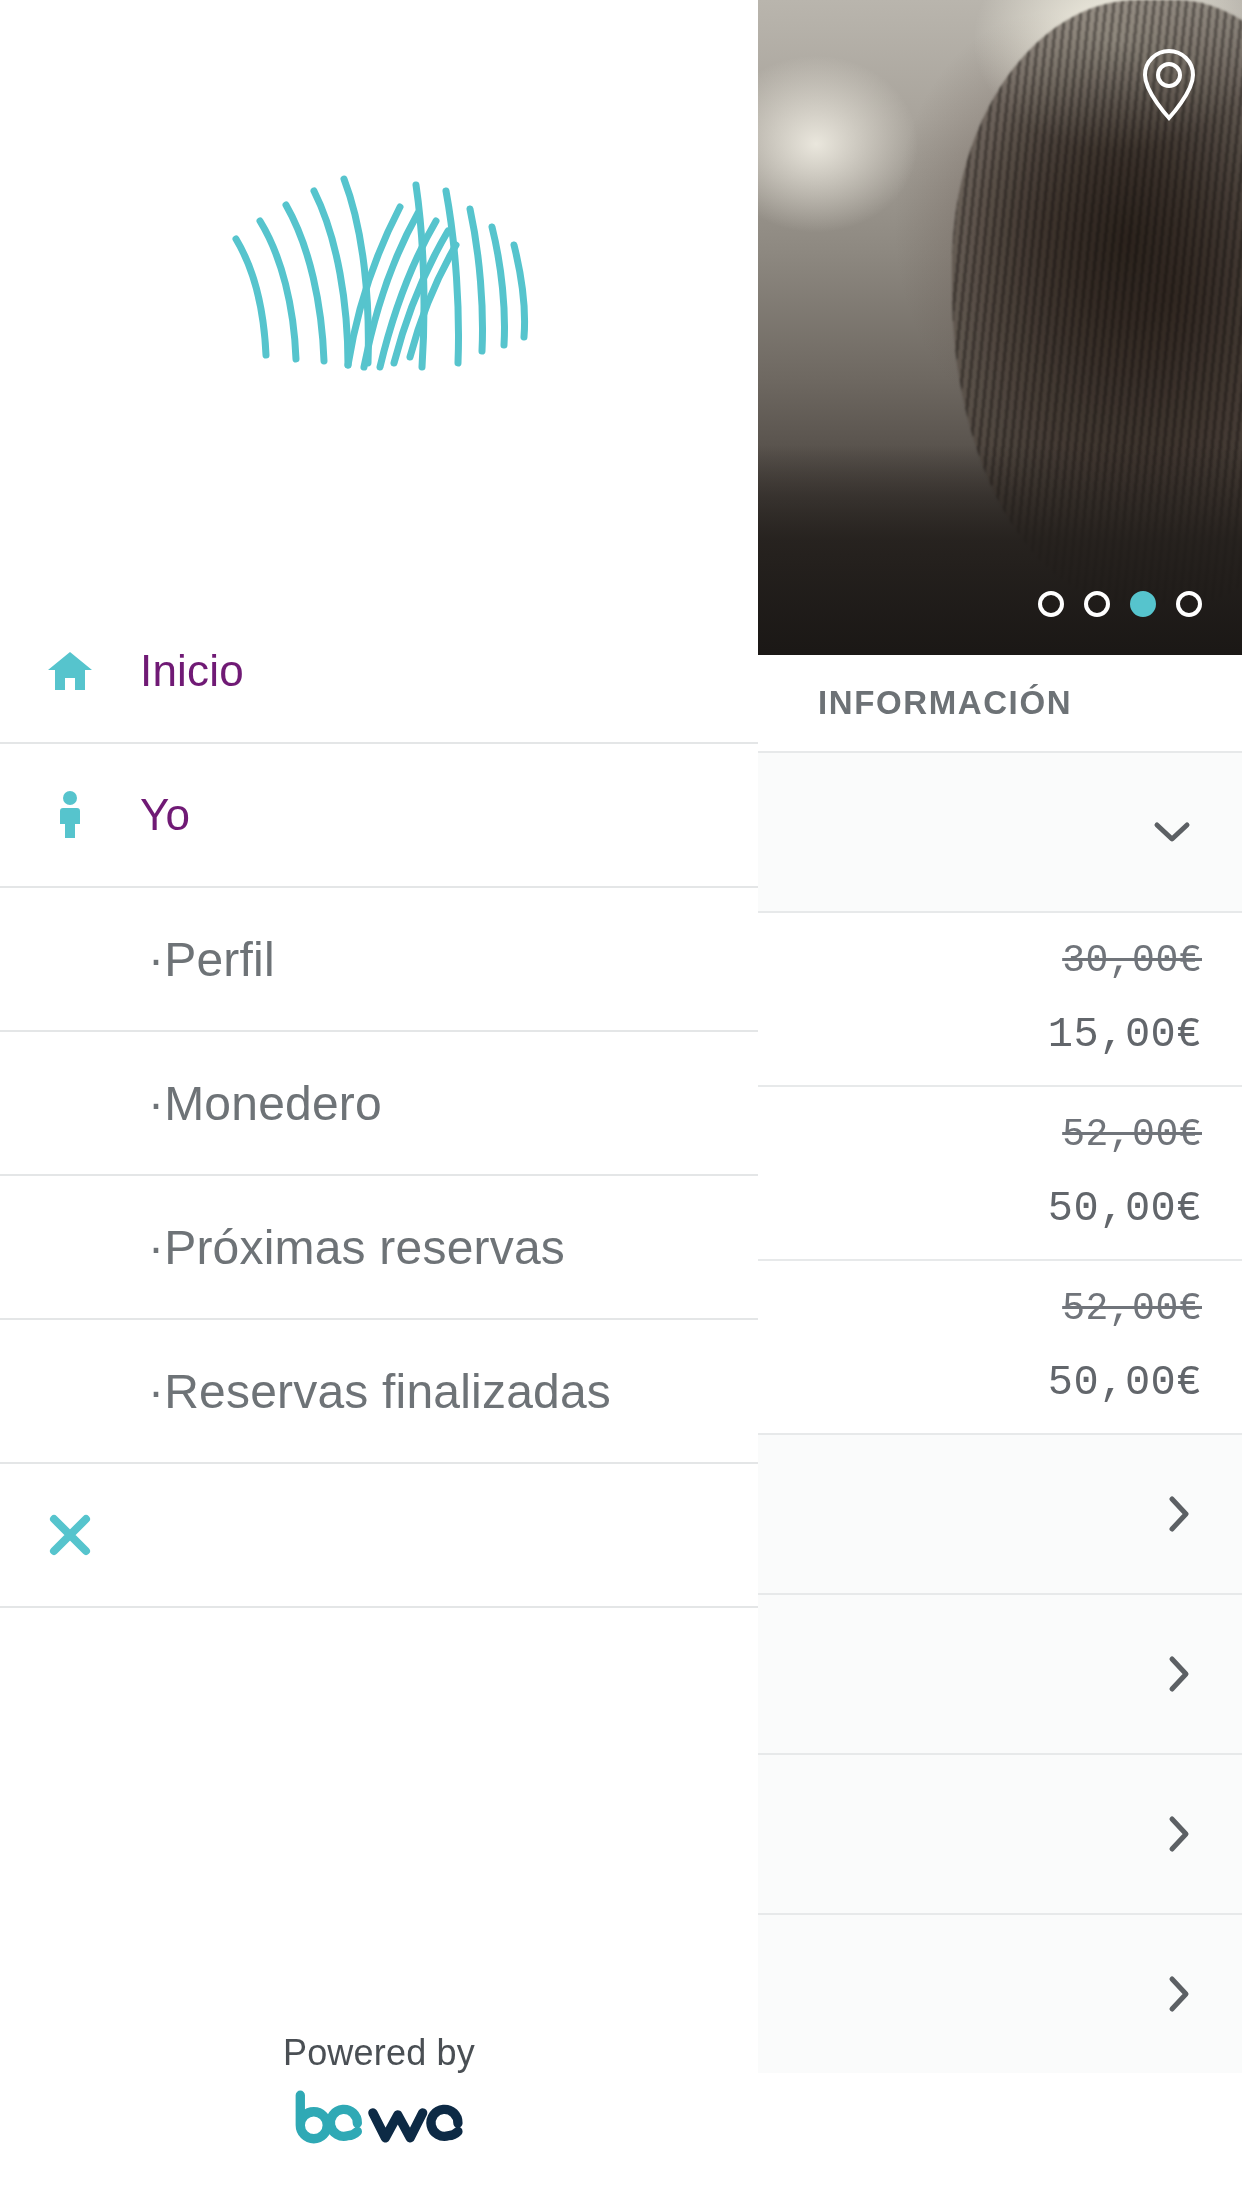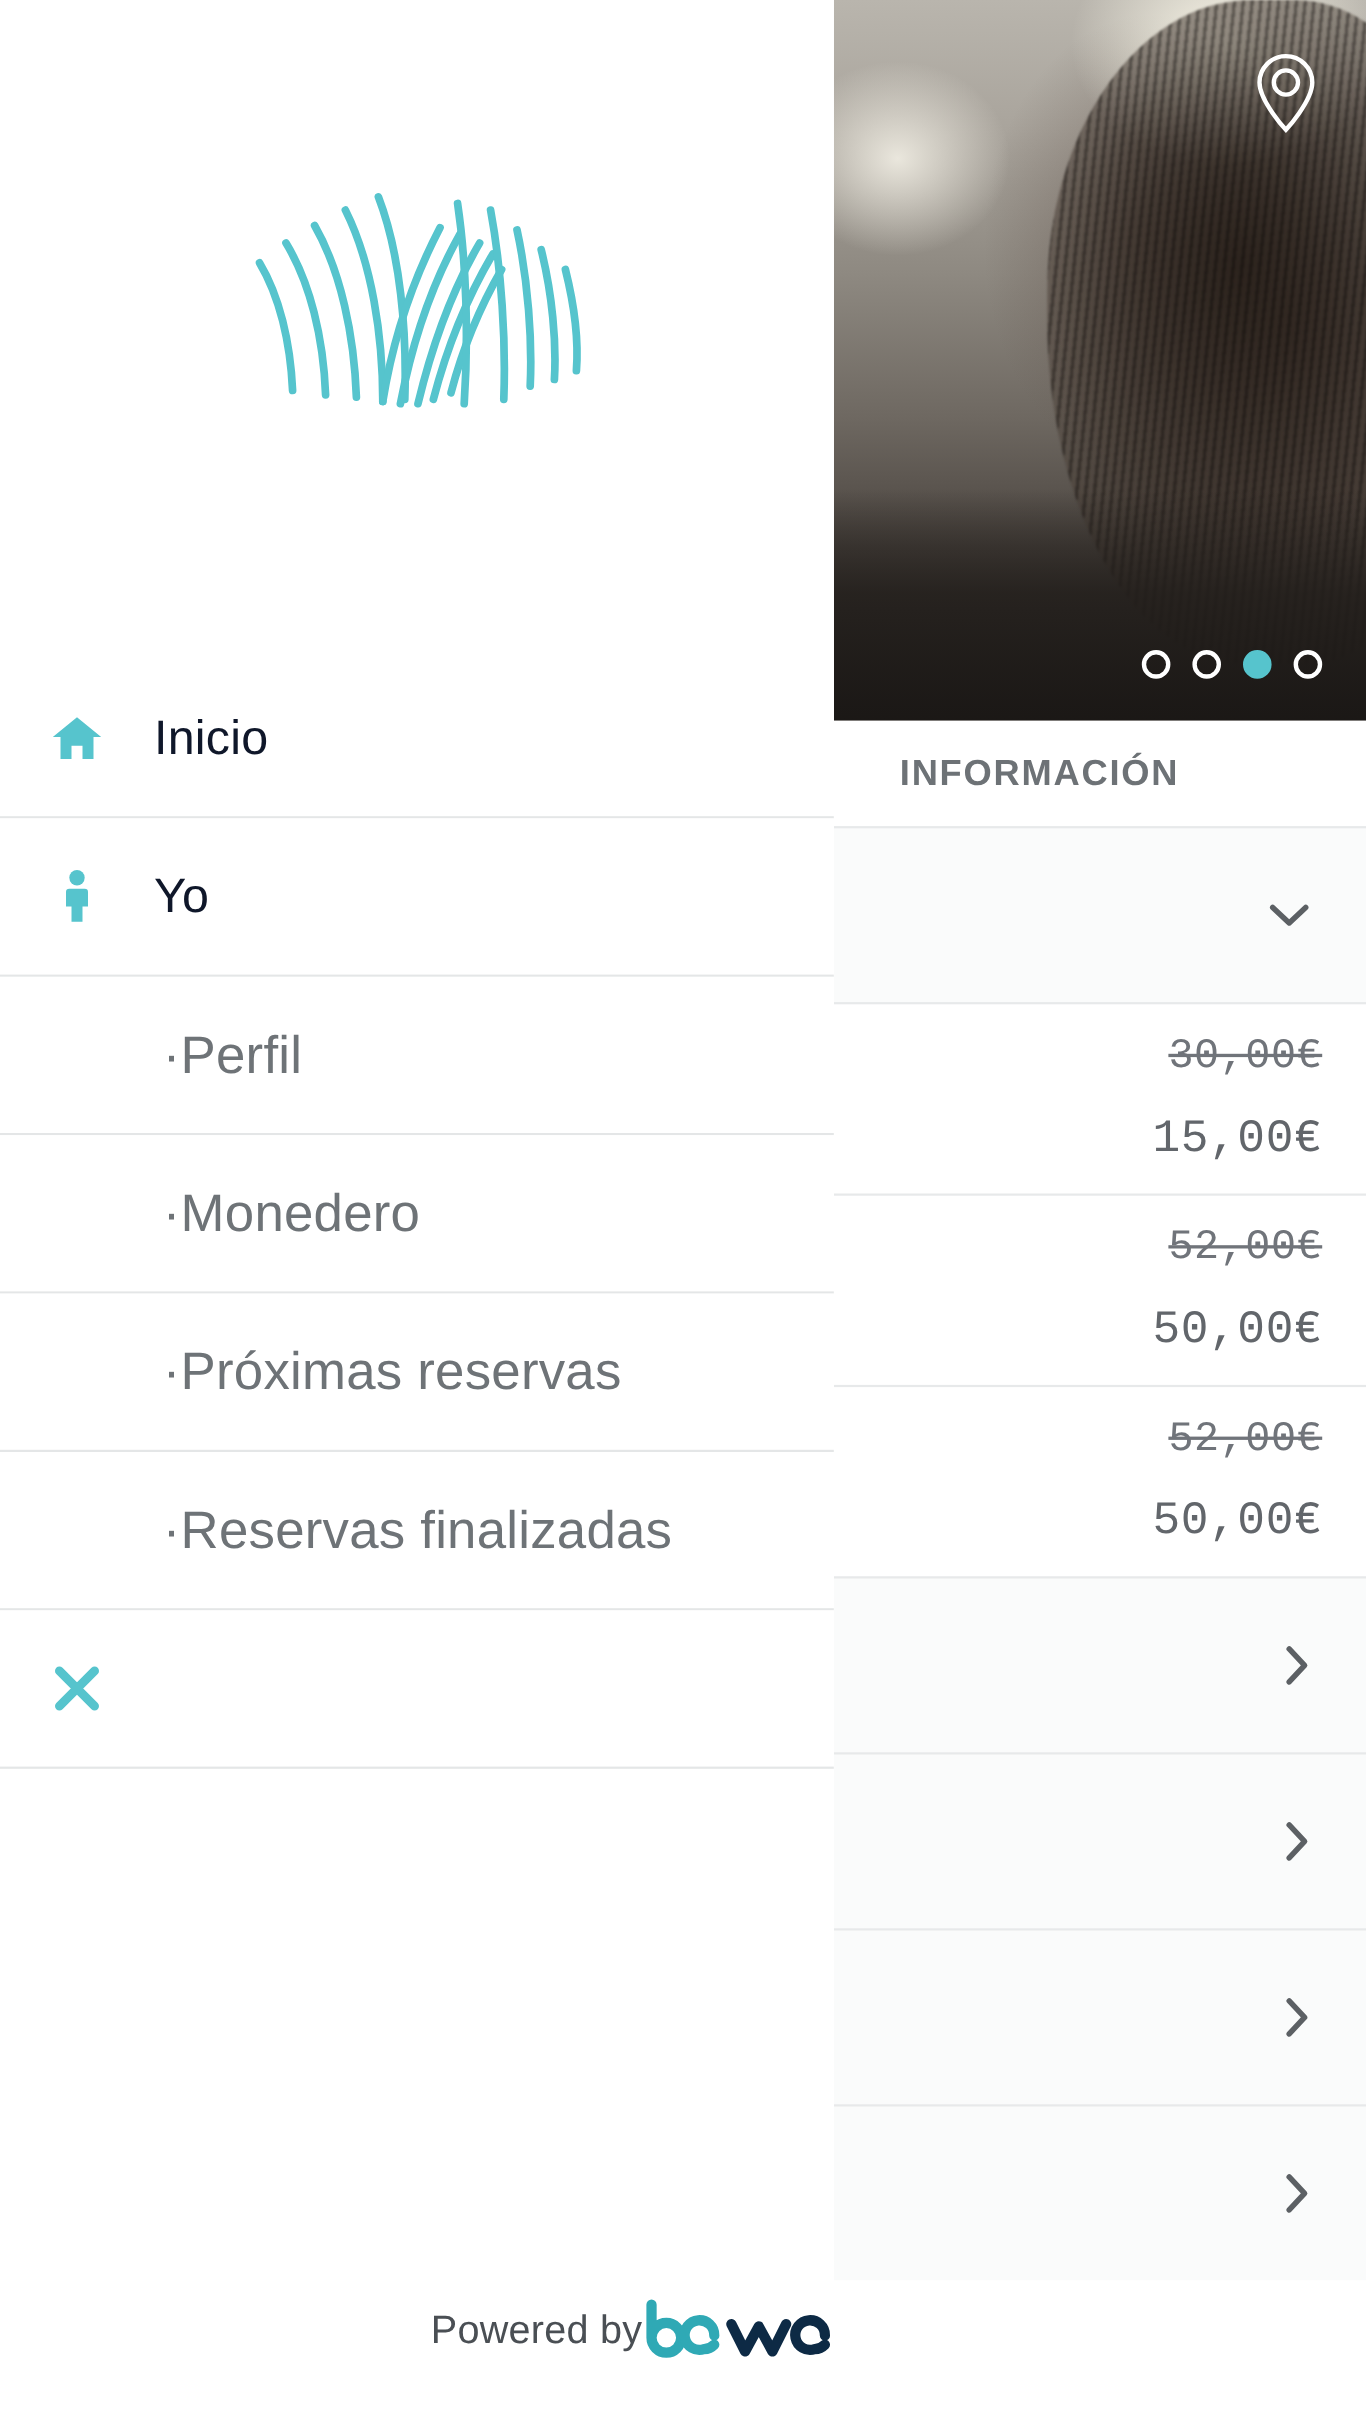--- a/index.html
+++ b/index.html
@@ -52,39 +52,41 @@
     width:140px;
     flex:0 0 140px;
     display:flex;
     align-items:center;
     justify-content:center;
   }
   .menu-icon svg { display:block; }
 
   .menu-label {
     font-size:44px;
-    color:#0f172a;
+    color:#701a75;
     font-weight:400;
     letter-spacing:0.2px;
   }
 
   .menu-item.sub { height:144px; }
   .menu-item.sub .menu-label {
     font-size:48px;
     color:#6e7377;
     margin-left:148px;
   }
 
   .footer {
     position:absolute;
     bottom:62px; left:0;
     width:758px;
     display:flex;
     align-items:center;
     justify-content:flex-end;
+    gap:16px;
+    flex-direction:column;
   }
   .footer-text {
     font-size:36px;
     color:#4a4f54;
     letter-spacing:0.2px;
   }
   .bewe-logo { display:block; height:56px; }
 
   
   .content {

